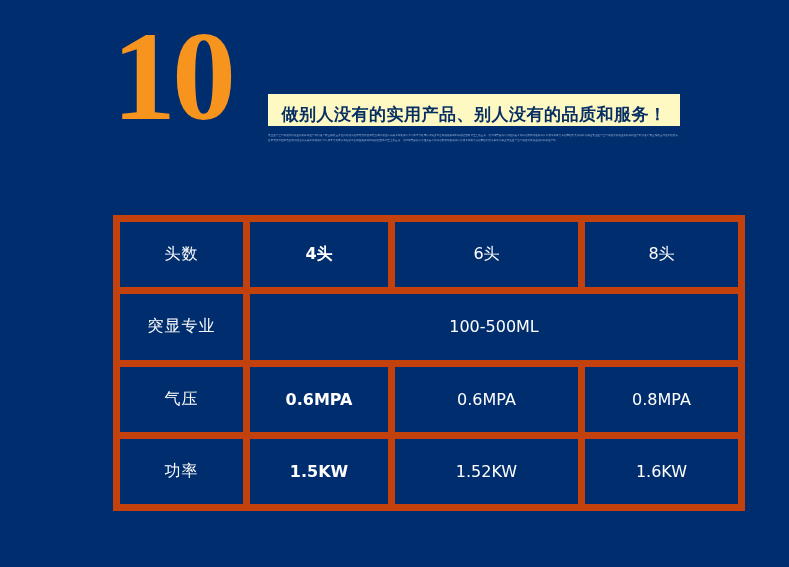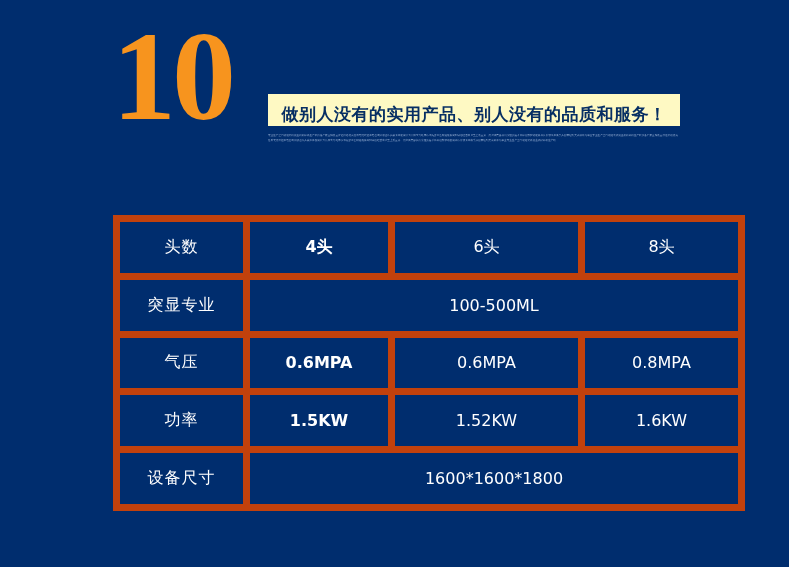--- a/index.html
+++ b/index.html
@@ -154,19 +154,15 @@
           <td class="v1">0.6MPA</td>
           <td class="v2">0.6MPA</td>
           <td class="v3">0.8MPA</td>
         </tr>
         <tr>
           <td class="label-col">功率</td>
           <td class="v1">1.5KW</td>
           <td class="v2">1.52KW</td>
           <td class="v3">1.6KW</td>
         </tr>
-        <tr>
-          <td class="label-col">设备尺寸</td>
-          <td colspan="3">1600*1600*1800</td>
-        </tr>
       </tbody>
   </table>
 </div>
 
 </body></html>

